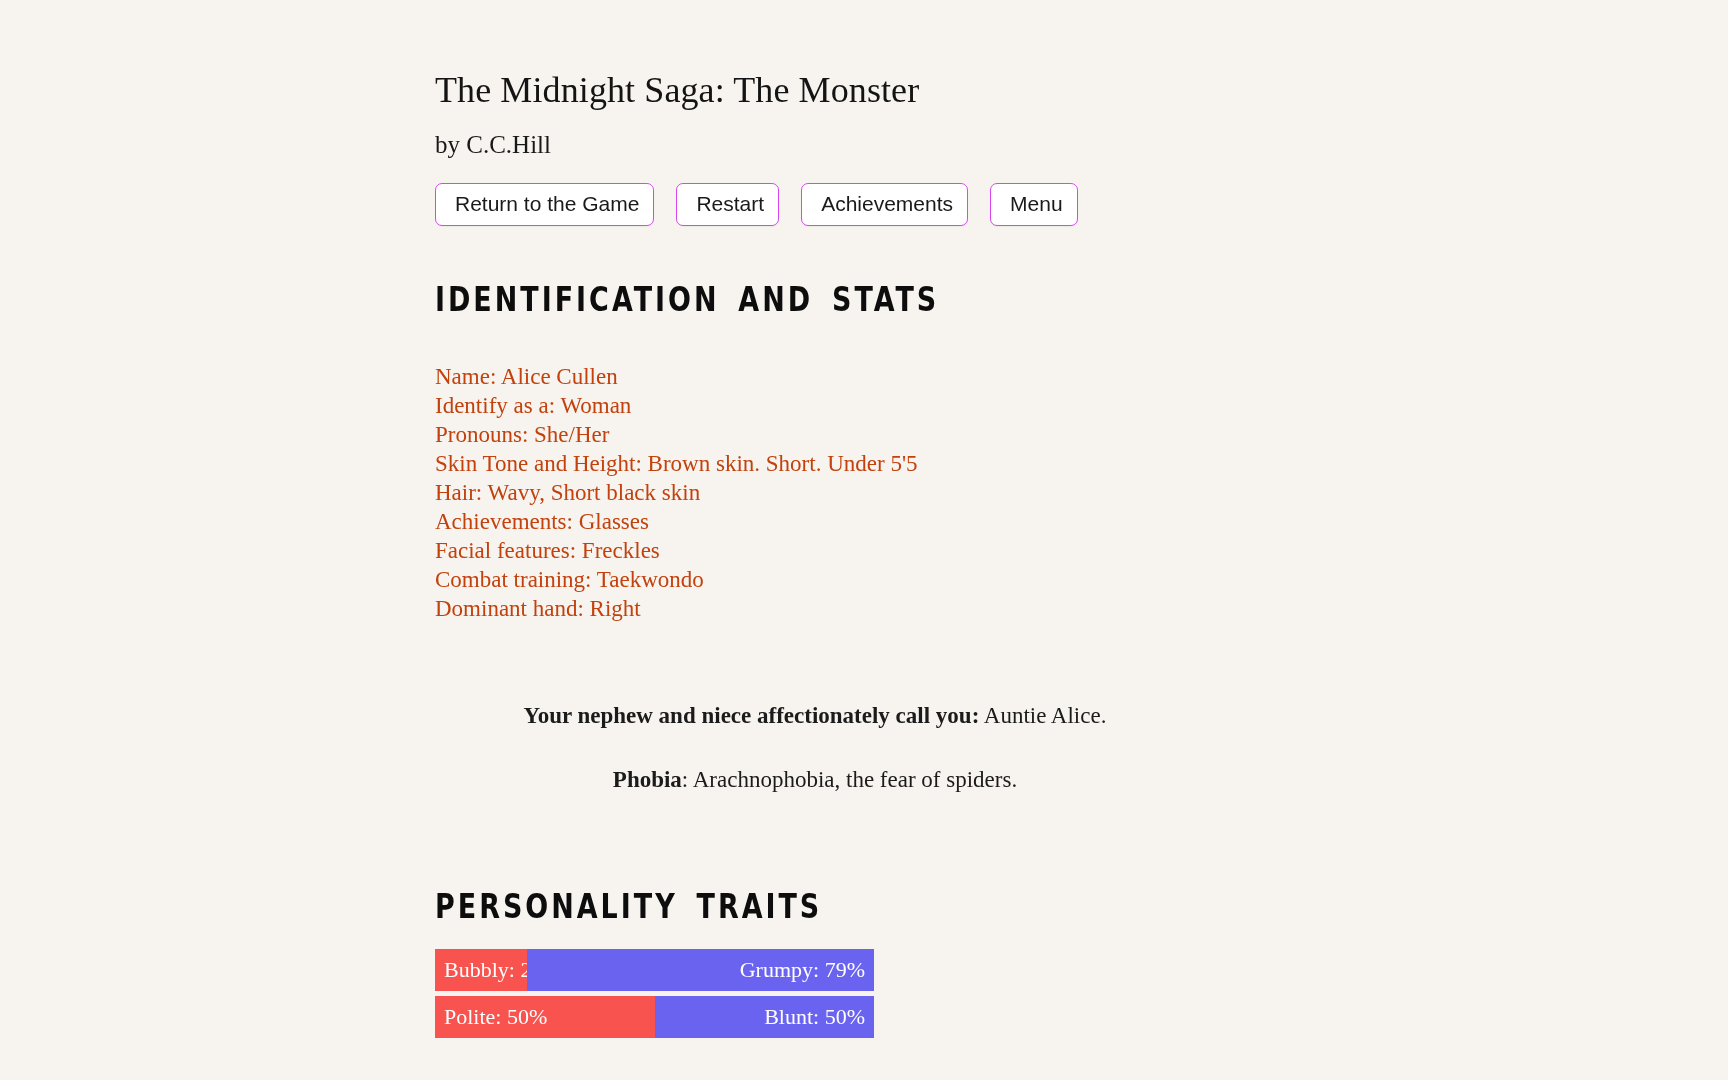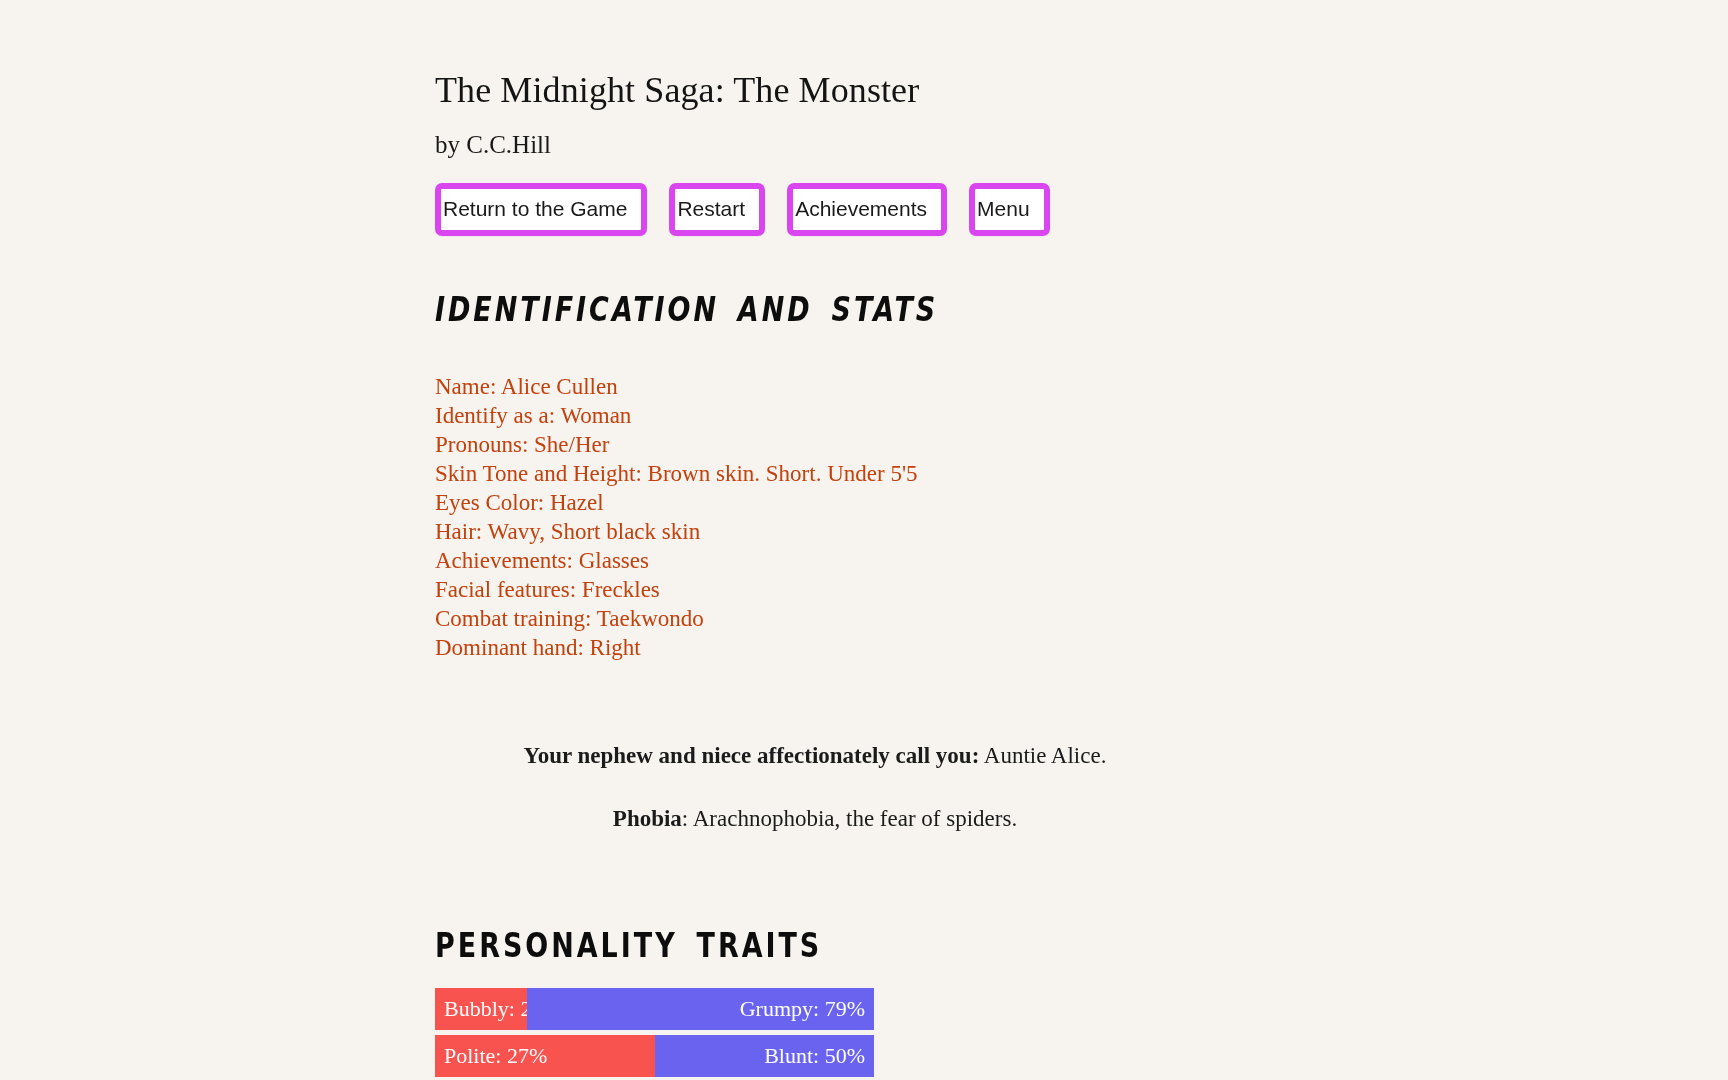--- a/index.html
+++ b/index.html
@@ -53,44 +53,44 @@
     align-items: center;
     gap: 22px;
     margin-top: 24px;
   }
   .game-button {
     font-family: "Liberation Sans", "DejaVu Sans", sans-serif;
     font-size: 21px;
     line-height: 1;
     color: #1a1a1a;
     background: #FFFFFF;
-    border: 6px solid #d946ef;
+    border: 1px solid #d946ef;
     border-radius: 7px;
-    padding: 9px 14px 11px 2px;
+    padding: 9px 14px 11px 19px;
     cursor: pointer;
     white-space: nowrap;
     box-shadow: 0 1px 1px rgba(0,0,0,0.04);
   }
 
   
   .horror-heading {
     font-family: "DejaVu Sans", "Liberation Sans", sans-serif;
     font-weight: 700;
     font-size: 29px;
     letter-spacing: 3.2px;
     word-spacing: 7px;
     text-transform: uppercase;
     color: #0d0d0d;
     margin: 0;
     transform: scaleY(1.18) scaleX(0.93);
     transform-origin: left bottom;
     display: inline-block;
     line-height: 1;
   }
-  .heading-ident { margin-top: 62px; font-style: italic; }
+  .heading-ident { margin-top: 62px; }
   .heading-traits { margin-top: 0; }
 
   
   .stat-list {
     margin: 0;
     padding: 0;
     list-style: none;
     font-size: 23px;
     line-height: 1.265;
     color: #c2410c;
@@ -163,21 +163,20 @@
 
     <div class="heading-ident">
       <h2 class="horror-heading">Identification and Stats</h2>
     </div>
 
     <ul class="stat-list ident-block">
       <li>Name: Alice Cullen</li>
       <li>Identify as a: Woman</li>
       <li>Pronouns: She/Her</li>
       <li>Skin Tone and Height: Brown skin. Short. Under 5'5</li>
-      <li>Eyes Color: Hazel</li>
       <li>Hair: Wavy, Short black skin</li>
       <li>Achievements: Glasses</li>
       <li>Facial features: Freckles</li>
       <li>Combat training: Taekwondo</li>
       <li>Dominant hand: Right</li>
     </ul>
 
     <div class="notes-block">
       <p class="note">
         <span class="note-label">Your nephew and niece affectionately call you:</span><span> Auntie Alice.</span>
@@ -196,21 +195,21 @@
           <div class="trait-left" style="width: 21%; background: rgb(249, 83, 79);">
             <span class="trait-label">Bubbly: 21%</span>
           </div>
           <div class="trait-right" style="width: 79%; background: rgb(106, 99, 240); text-align: center;">
             <span class="trait-label">Grumpy: 79%</span>
           </div>
         </div>
 
         <div class="trait-bar">
           <div class="trait-left" style="width: 50%; background: rgb(249, 83, 79);">
-            <span class="trait-label">Polite: 27%</span>
+            <span class="trait-label">Polite: 50%</span>
           </div>
           <div class="trait-right" style="width: 50%; background: rgb(106, 99, 240);">
             <span class="trait-label">Blunt: 50%</span>
           </div>
         </div>
 
       </div>
     </div>
 
   </div>

